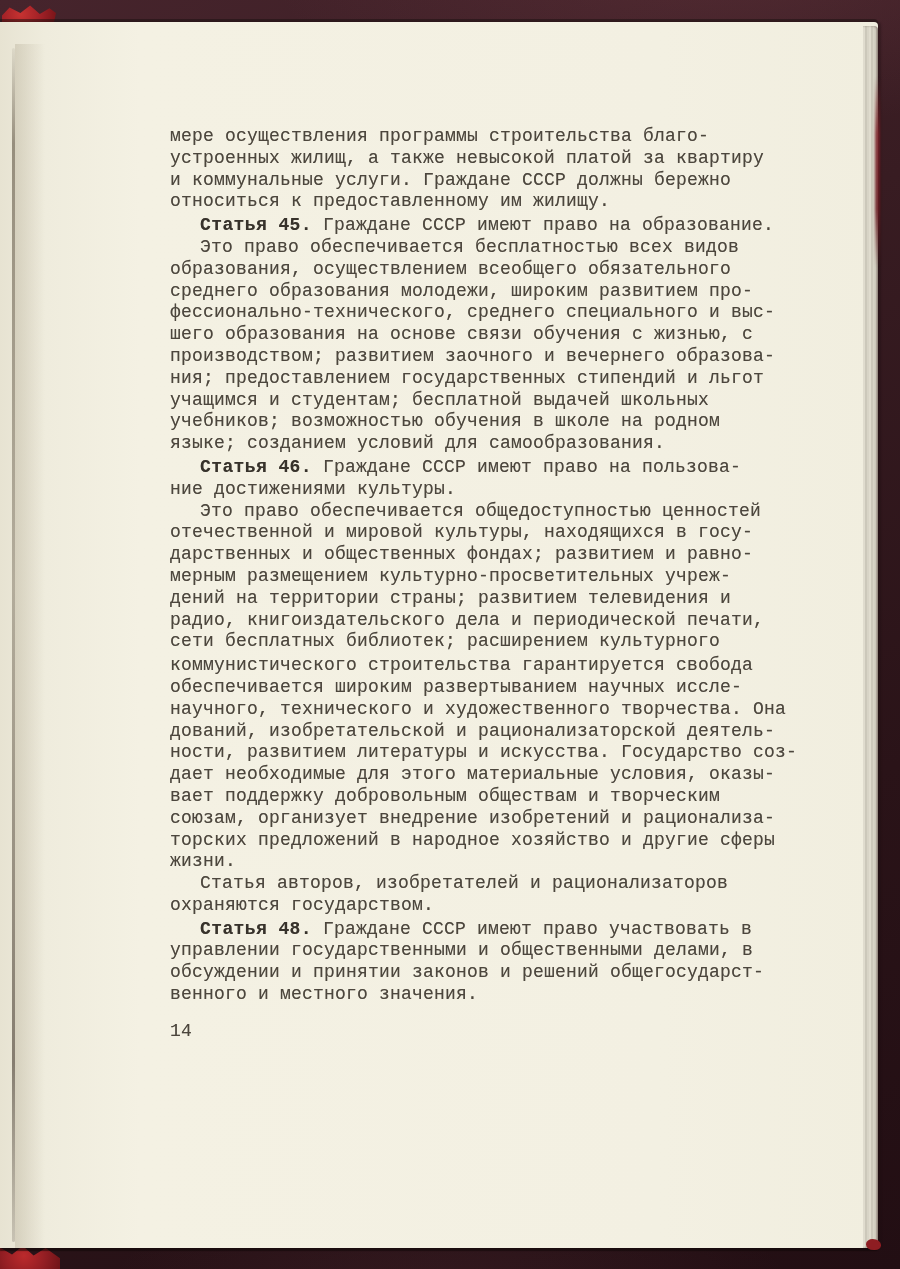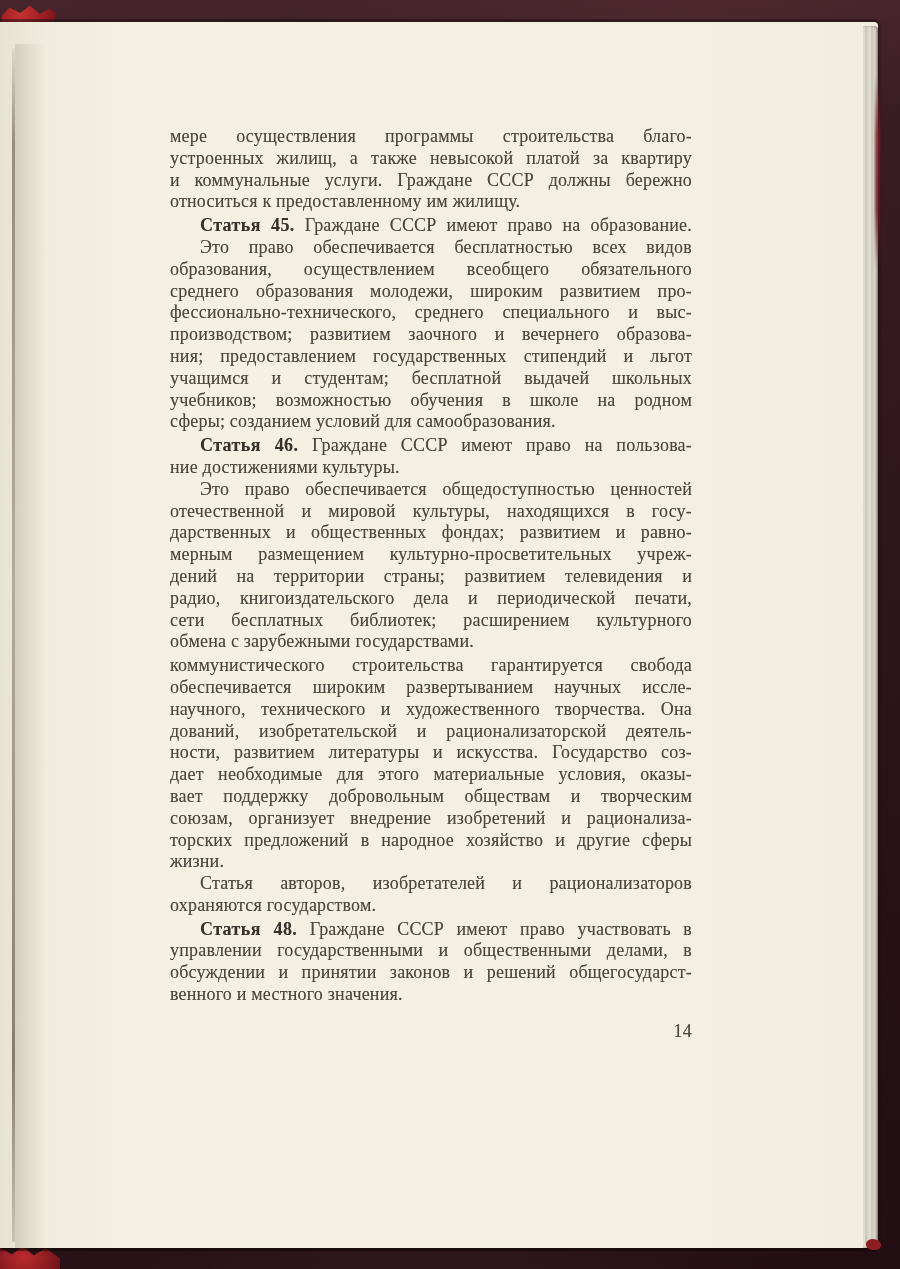--- a/index.html
+++ b/index.html
@@ -31,20 +31,21 @@
   .marble-br {
     left:866px; top:1239px; width:15px; height:11px;
     background:#8e1d22; border-radius:45% 55% 40% 50%;
   }
   
   .page {
     position:absolute; left:0; top:22px; width:878px; height:1226px;
     background:linear-gradient(to right,#e7e3d2 0px,#efecdd 45px,#f4f1e3 140px,#f3f0e2 75%,#f1eedf 100%);
     border-radius:0 4px 2px 0;
     box-shadow:0 -3px 0 rgba(25,15,15,0.5), 0 3px 1px rgba(15,8,8,0.55), 3px 0 2px rgba(30,15,18,0.35);
+    font-family:Liberation Mono, monospace;
   }
   
   .edge-stack {
     position:absolute; right:0; top:4px; bottom:0; width:15px;
     border-radius:0 4px 2px 0;
     background:repeating-linear-gradient(to right,#e0dcce 0 2px,#ccc8ba 2px 4px,#d8d4c6 4px 6px);
     box-shadow:inset -2px 0 2px rgba(80,60,55,0.45);
   }
   .edge-red-tint {
     position:absolute; right:-2px; top:55px; width:5px; height:190px;
@@ -68,21 +69,21 @@
   .text-block {
     position:absolute; left:170px; top:104px; width:522px;
     font-size:18px; line-height:21.8px; color:#4c463d; letter-spacing:0.2px;
     text-shadow:0 0 0.5px rgba(76,70,61,0.45);
   }
   .line { text-align:justify; text-align-last:justify; white-space:nowrap; }
   .line.last { text-align-last:left; }
   .line.indent { text-indent:30px; }
   .para.space { margin-top:2px; }
   .text-block b { color:#37322b; letter-spacing:0.4px; }
-  .page-number { margin-top:15px; text-align:right; color:#4c463d; }
+  .page-number { margin-top:15px; text-align:left; color:#4c463d; }
 </style>
 </head>
 <body>
 
 <div class="cover"></div>
 <div class="marble marble-tl"></div>
 <div class="marble marble-bl"></div>
 
 <div class="page">
   <div class="edge-stack"></div>
@@ -99,39 +100,39 @@
         <div class="line last">относиться к предоставленному им жилищу.</div>
       </div>
       <div class="para space">
         <div class="line indent"><b>Статья 45.</b> Граждане СССР имеют право на образование.</div>
       </div>
       <div class="para">
         <div class="line indent">Это право обеспечивается бесплатностью всех видов</div>
         <div class="line">образования, осуществлением всеобщего обязательного</div>
         <div class="line">среднего образования молодежи, широким развитием про-</div>
         <div class="line">фессионально-технического, среднего специального и выс-</div>
+        <div class="line">шего образования на основе связи обучения с жизнью, с</div>
         <div class="line">производством; развитием заочного и вечернего образова-</div>
         <div class="line">ния; предоставлением государственных стипендий и льгот</div>
         <div class="line">учащимся и студентам; бесплатной выдачей школьных</div>
         <div class="line">учебников; возможностью обучения в школе на родном</div>
-        <div class="line last">сферы; созданием условий для самообразования.</div>
+        <div class="line last">языке; созданием условий для самообразования.</div>
       </div>
       <div class="para space">
         <div class="line indent"><b>Статья 46.</b> Граждане СССР имеют право на пользова-</div>
         <div class="line last">ние достижениями культуры.</div>
       </div>
       <div class="para">
         <div class="line indent">Это право обеспечивается общедоступностью ценностей</div>
         <div class="line">отечественной и мировой культуры, находящихся в госу-</div>
         <div class="line">дарственных и общественных фондах; развитием и равно-</div>
         <div class="line">мерным размещением культурно-просветительных учреж-</div>
         <div class="line">дений на территории страны; развитием телевидения и</div>
         <div class="line">радио, книгоиздательского дела и периодической печати,</div>
         <div class="line">сети бесплатных библиотек; расширением культурного</div>
-        <div class="line last">обмена с зарубежными государствами.</div>
       </div>
       <div class="para space">
         <div class="line">коммунистического строительства гарантируется свобода</div>
         <div class="line">обеспечивается широким развертыванием научных иссле-</div>
         <div class="line">научного, технического и художественного творчества. Она</div>
         <div class="line">дований, изобретательской и рационализаторской деятель-</div>
         <div class="line">ности, развитием литературы и искусства. Государство соз-</div>
         <div class="line">дает необходимые для этого материальные условия, оказы-</div>
         <div class="line">вает поддержку добровольным обществам и творческим</div>
         <div class="line">союзам, организует внедрение изобретений и рационализа-</div>

